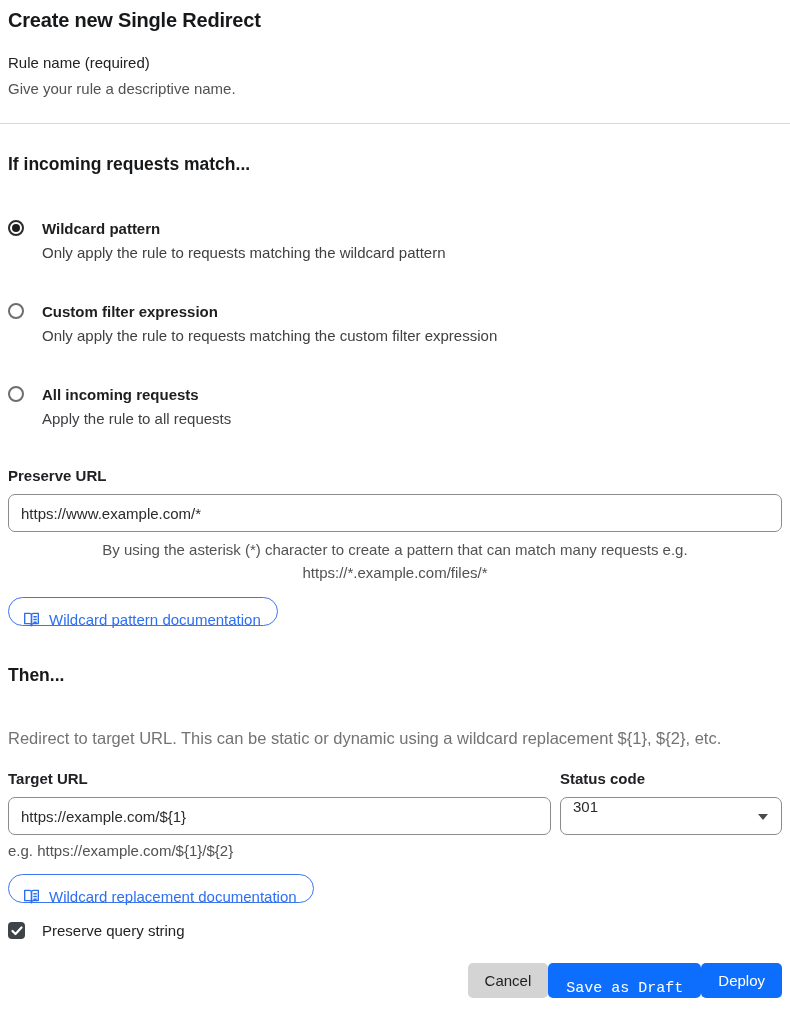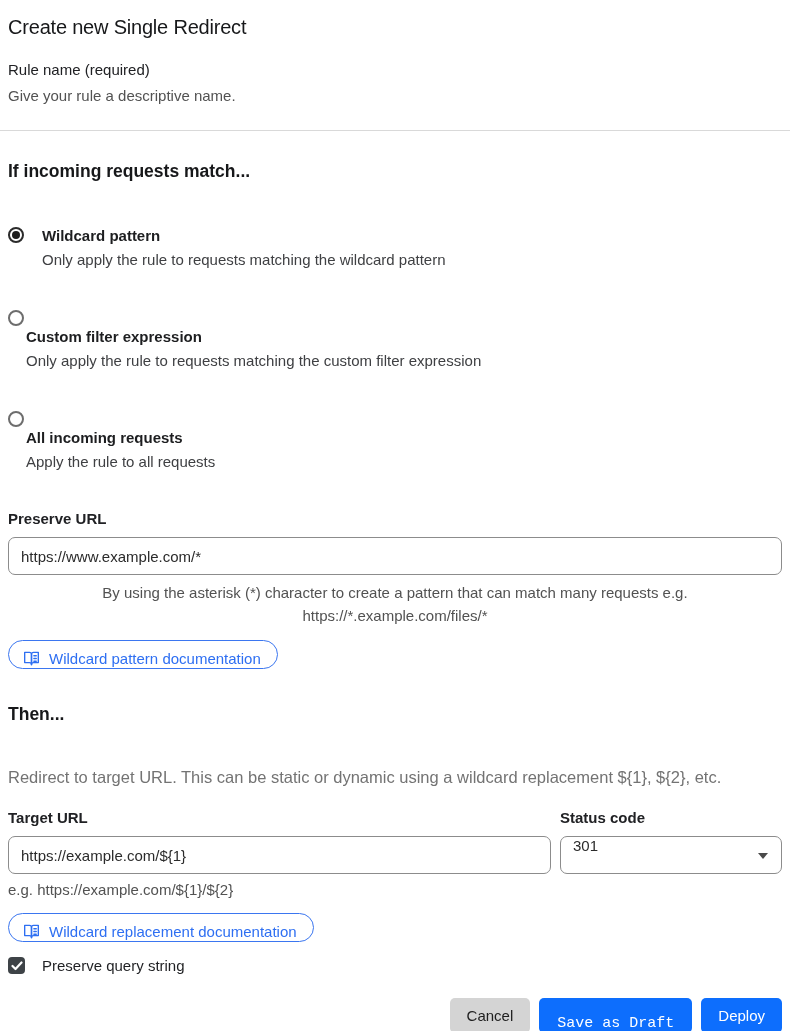--- a/index.html
+++ b/index.html
@@ -5,21 +5,21 @@
   * { box-sizing: border-box; margin: 0; padding: 0; }
   html, body { background: #ffffff; }
   body {
     width: 790px; height: 1031px; overflow: hidden;
     font-family: "Liberation Sans", "DejaVu Sans", sans-serif;
     color: #1f1f1f;
   }
   .container { padding: 0 8px; }
 
   .page-title {
-    padding-top: 14px; font-size: 20px; font-weight: 400;
+    padding-top: 7px; font-size: 20px; font-weight: 700;
     color: #17181a; line-height: 26px; letter-spacing: -0.2px;
   }
 
   .field-label { margin-top: 20px; font-size: 15px; color: #202124; line-height: 20px; }
   .field-label.bold { font-weight: 700; }
 
   input.text-input {
     display: block; height: 38px; border: 1px solid #8c8c8c; border-radius: 7px;
     padding: 0 12px; font-size: 15px; color: #2b2b2b; background: #fff;
     font-family: "Liberation Sans", "DejaVu Sans", sans-serif; outline: none;
@@ -33,39 +33,39 @@
 
   hr.divider { border: none; border-top: 1px solid #d9d9d9; margin: 24px -8px 0; }
 
   .section-heading {
     margin-top: 28px; font-size: 17.5px; font-weight: 700;
     color: #17181a; line-height: 24px;
   }
 
   .radio-option { display: flex; align-items: flex-start; }
   .radio-option.first { margin-top: 42px; }
-  .radio-option.next { margin-top: 37px; flex-direction: column; }
+  .radio-option.next { margin-top: 37px; }
   .radio-circle {
     flex: 0 0 auto; width: 16px; height: 16px; margin-top: 2px;
     border: 2px solid #6d6d6d; border-radius: 50%;
     display: flex; align-items: center; justify-content: center; background: #fff;
     cursor: pointer;
   }
   .radio-circle.checked { border-color: #2b2b2b; }
   .radio-circle .dot { width: 8px; height: 8px; border-radius: 50%; background: transparent; }
   .radio-circle.checked .dot { background: #1c1c1c; }
   .radio-texts { margin-left: 18px; }
   .radio-label { font-size: 15px; font-weight: 700; color: #1d1e20; line-height: 21px; cursor: pointer; }
   .radio-desc { margin-top: 3px; font-size: 15px; color: #3f4043; line-height: 22px; }
 
   .section-gap-request { margin-top: 36px; }
 
   .doc-pill {
     display: inline-flex; align-items: center; gap: 9px; margin-top: 13px;
-    height: 29px; padding: 8px 16px 0 14px; background: #ffffff;
+    height: 29px; padding: 16px 16px 0 14px; background: #ffffff;
     border: 1.5px solid #3b76f0; border-radius: 15px;
     color: #2e6ff2; font-size: 15px; cursor: pointer;
     font-family: "Liberation Sans", "DejaVu Sans", sans-serif;
   }
   .doc-pill svg { display: block; }
 
   .then-heading { margin-top: 32px; }
   .then-desc { margin-top: 40px; font-size: 16.5px; color: #737373; line-height: 22px; }
 
   .fields-row { display: flex; margin-top: 20px; }
@@ -86,21 +86,21 @@
   }
 
   .checkbox-row { display: flex; align-items: center; margin-top: 14px; }
   .checkbox {
     width: 17px; height: 17px; border-radius: 4px; background: #3e4347;
     display: flex; align-items: center; justify-content: center; cursor: pointer;
   }
   .checkbox svg { display: block; }
   .checkbox-label { margin-left: 17px; font-size: 15px; color: #1f2023; cursor: pointer; }
 
-  .footer { display: flex; justify-content: flex-end; align-items: center; gap: 9px; margin-top: 24px; }
+  .footer { display: flex; justify-content: flex-end; align-items: center; margin-top: 24px; }
   .btn {
     height: 35px; border: none; border-radius: 5px; font-size: 15px;
     padding: 0 16px; cursor: pointer;
     font-family: "Liberation Sans", "DejaVu Sans", sans-serif;
   }
   .btn-cancel { background: #d4d4d4; color: #1e1e1e; padding: 0 17px; }
   .btn-primary { background: #0d6efd; color: #ffffff; }
   .btn-draft { padding: 17px 18px; font-family: Liberation Mono, monospace; }
   .btn-deploy { padding: 0 17px; }
 </style>

